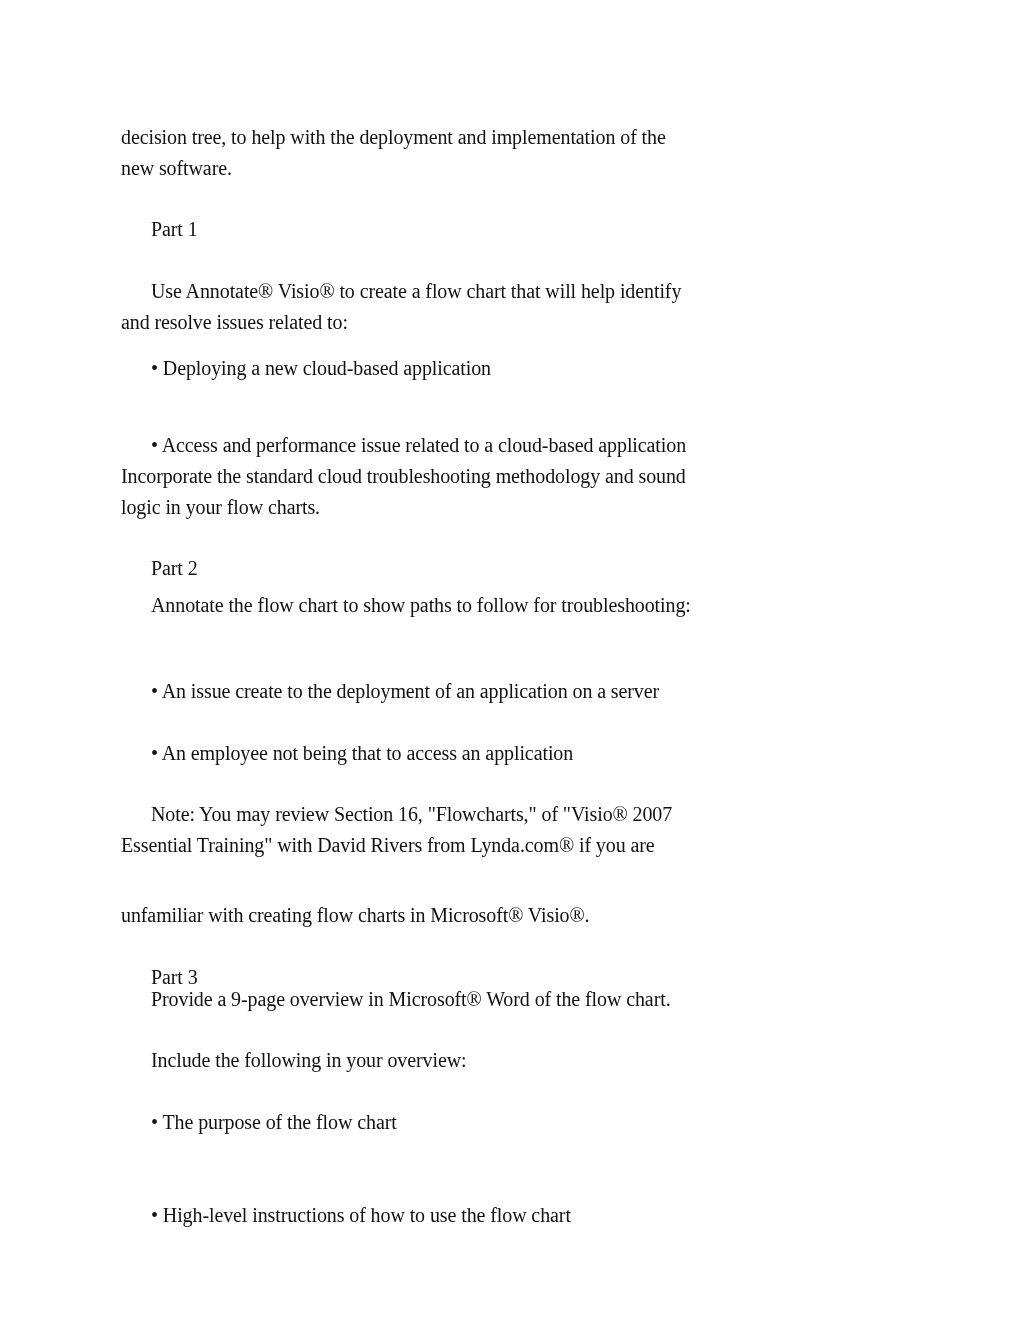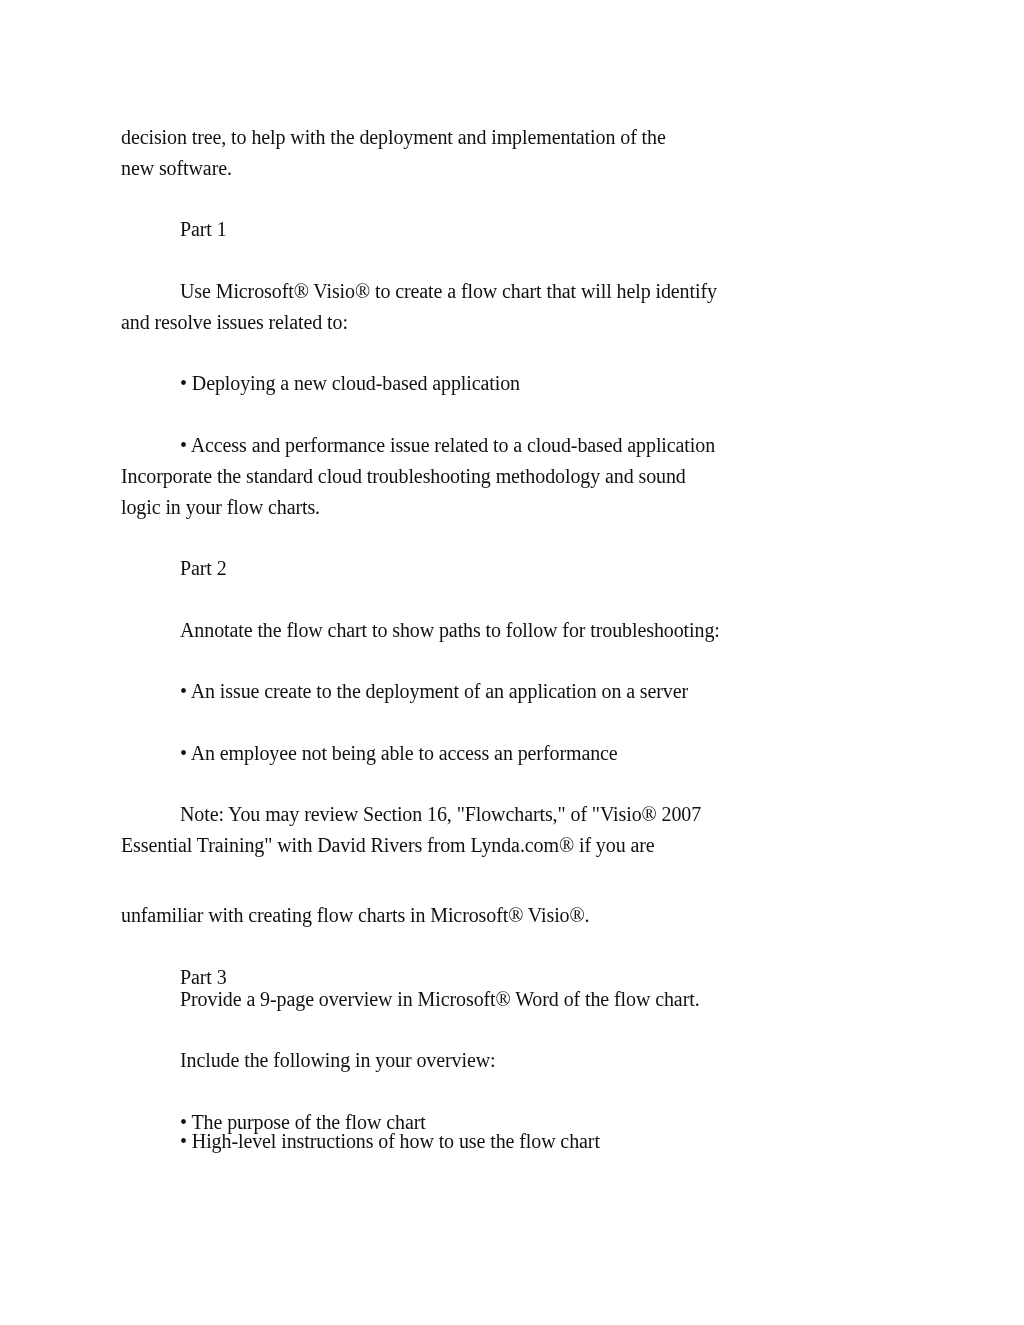--- a/index.html
+++ b/index.html
@@ -22,54 +22,54 @@
       width: 790px;
     }
     .line {
       position: absolute;
       left: 0;
       white-space: nowrap;
       font-size: 20px;
       line-height: 31px;
       letter-spacing: -0.1px;
     }
-    .indent { left: 30px; margin-left: 29px; }
+    .indent { left: 30px; }
   </style>
 </head>
 <body>
 
 <div class="page">
   <div class="line" style="top:0px">decision tree, to help with the deployment and implementation of the</div>
   <div class="line" style="top:31px">new software.</div>
 
   <div class="line indent" style="top:92px">Part 1</div>
 
-  <div class="line indent" style="top:154px">Use Microsoft® Visio® to create a flow chart that will help identify</div>
+  <div class="line indent" style="top:154px">Use Annotate® Visio® to create a flow chart that will help identify</div>
   <div class="line" style="top:185px">and resolve issues related to:</div>
 
-  <div class="line indent" style="top:246px">• Deploying a new cloud-based application</div>
+  <div class="line indent" style="top:231px">• Deploying a new cloud-based application</div>
 
   <div class="line indent" style="top:308px">• Access and performance issue related to a cloud-based application</div>
   <div class="line" style="top:339px">Incorporate the standard cloud troubleshooting methodology and sound</div>
   <div class="line" style="top:370px">logic in your flow charts.</div>
 
   <div class="line indent" style="top:431px">Part 2</div>
 
-  <div class="line indent" style="top:493px">Annotate the flow chart to show paths to follow for troubleshooting:</div>
+  <div class="line indent" style="top:468px">Annotate the flow chart to show paths to follow for troubleshooting:</div>
 
   <div class="line indent" style="top:554px">• An issue create to the deployment of an application on a server</div>
 
-  <div class="line indent" style="top:616px">• An employee not being able to access an performance</div>
+  <div class="line indent" style="top:616px">• An employee not being that to access an application</div>
 
   <div class="line indent" style="top:677px">Note: You may review Section 16, "Flowcharts," of "Visio® 2007</div>
   <div class="line" style="top:708px">Essential Training" with David Rivers from Lynda.com® if you are</div>
   <div class="line" style="top:778px">unfamiliar with creating flow charts in Microsoft® Visio®.</div>
 
   <div class="line indent" style="top:840px">Part 3</div>
 
   <div class="line indent" style="top:862px">Provide a 9-page overview in Microsoft® Word of the flow chart.</div>
 
   <div class="line indent" style="top:923px">Include the following in your overview:</div>
 
   <div class="line indent" style="top:985px">• The purpose of the flow chart</div>
 
-  <div class="line indent" style="top:1004px">• High-level instructions of how to use the flow chart</div>
+  <div class="line indent" style="top:1078px">• High-level instructions of how to use the flow chart</div>
 </div>
 
 </body></html>

